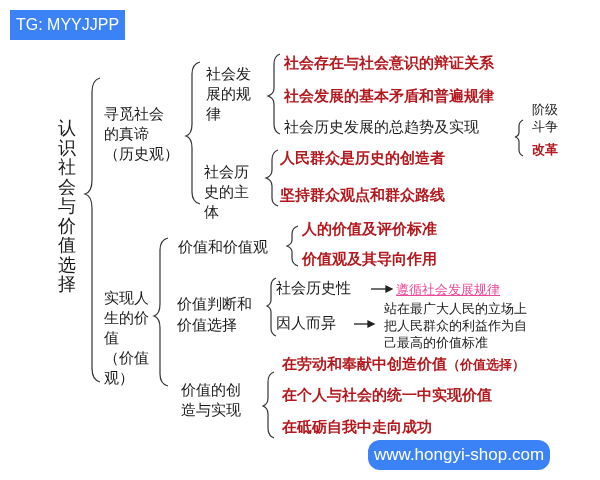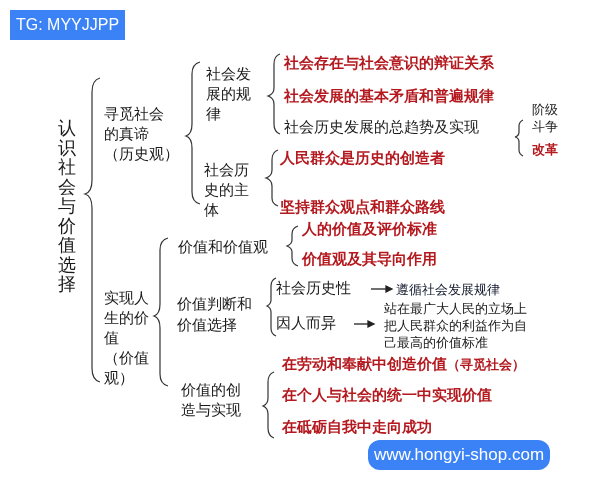--- a/index.html
+++ b/index.html
@@ -74,44 +74,44 @@
 <div class="t blk ml" style="left:206px; top:64px; line-height:20px;">社会发
 展的规
 律</div>
 <div class="t red" style="left:284px; top:56px;">社会存在与社会意识的辩证关系</div>
 <div class="t red" style="left:284px; top:89px;">社会发展的基本矛盾和普遍规律</div>
 <div class="t blk" style="left:284px; top:120px;">社会历史发展的总趋势及实现</div>
 <div class="t ml small" style="left:532px; top:101px; line-height:17px; color:#1a1a1a;">阶级
 斗争</div>
 <div class="t small" style="left:532px; top:143px; color:#b3191e; font-weight:bold;">改革</div>
 
-<div class="t blk ml" style="left:204px; top:162px; line-height:20px;font-family:Liberation Mono, monospace;">社会历
+<div class="t blk ml" style="left:204px; top:162px; line-height:20px;">社会历
 史的主
 体</div>
 <div class="t red" style="left:280px; top:151px;">人民群众是历史的创造者</div>
-<div class="t red" style="left:280px; top:188px;margin-top:12px;">坚持群众观点和群众路线</div>
+<div class="t red" style="left:280px; top:188px;">坚持群众观点和群众路线</div>
 
 <div class="t blk ml" style="left:104px; top:288px; line-height:20px;">实现人
 生的价
 值
 （价值
 观）</div>
 
 <div class="t blk" style="left:178px; top:240px;">价值和价值观</div>
 <div class="t red" style="left:302px; top:222px;">人的价值及评价标准</div>
 <div class="t red" style="left:302px; top:252px;">价值观及其导向作用</div>
 
 <div class="t blk ml" style="left:177px; top:294px; line-height:21px;">价值判断和
 价值选择</div>
 <div class="t blk" style="left:276px; top:281px;">社会历史性</div>
-<div class="t small" style="left:396px; top:283px; color:#0f172a;">遵循社会发展规律</div>
+<div class="t small" style="left:396px; top:283px; color:#ec4899;text-decoration:underline;">遵循社会发展规律</div>
 <div class="t blk" style="left:276px; top:316px;">因人而异</div>
 <div class="t ml small" style="left:384px; top:300px; line-height:17px; color:#1a1a1a;">站在最广大人民的立场上
 把人民群众的利益作为自
 己最高的价值标准</div>
 
 <div class="t blk ml" style="left:181px; top:380px; line-height:20px;">价值的创
 造与实现</div>
 <div class="t red" style="left:282px; top:357px;">
-  <span>在劳动和奉献中创造价值</span><span style="font-size:13px;">（寻觅社会）</span>
+  <span>在劳动和奉献中创造价值</span><span style="font-size:13px;">（价值选择）</span>
 </div>
 <div class="t red" style="left:282px; top:388px;">在个人与社会的统一中实现价值</div>
 <div class="t red" style="left:282px; top:420px;">在砥砺自我中走向成功</div>
 
 </body></html>

